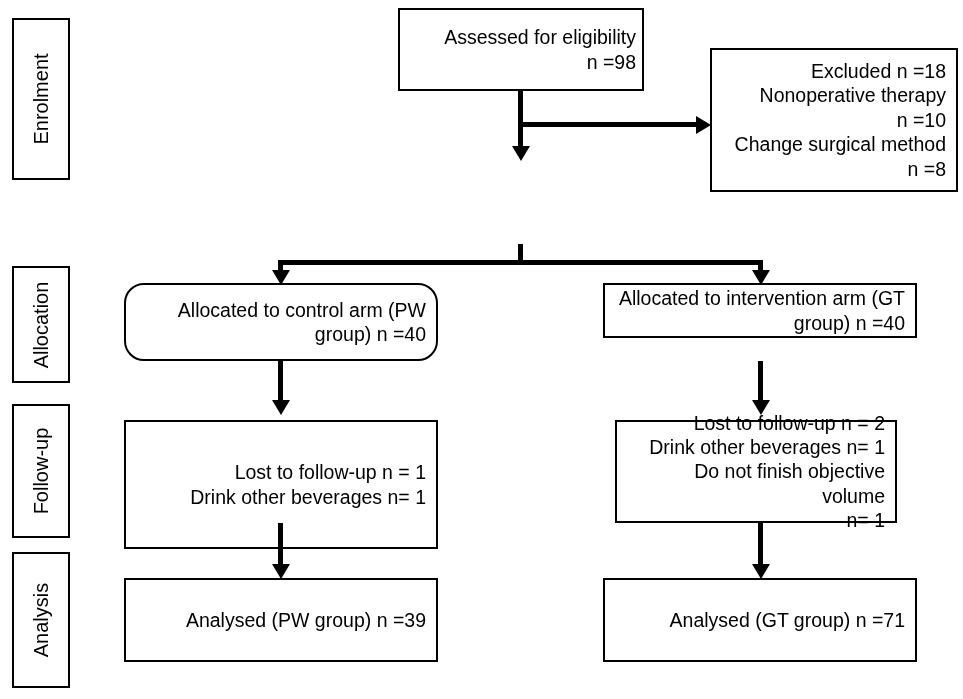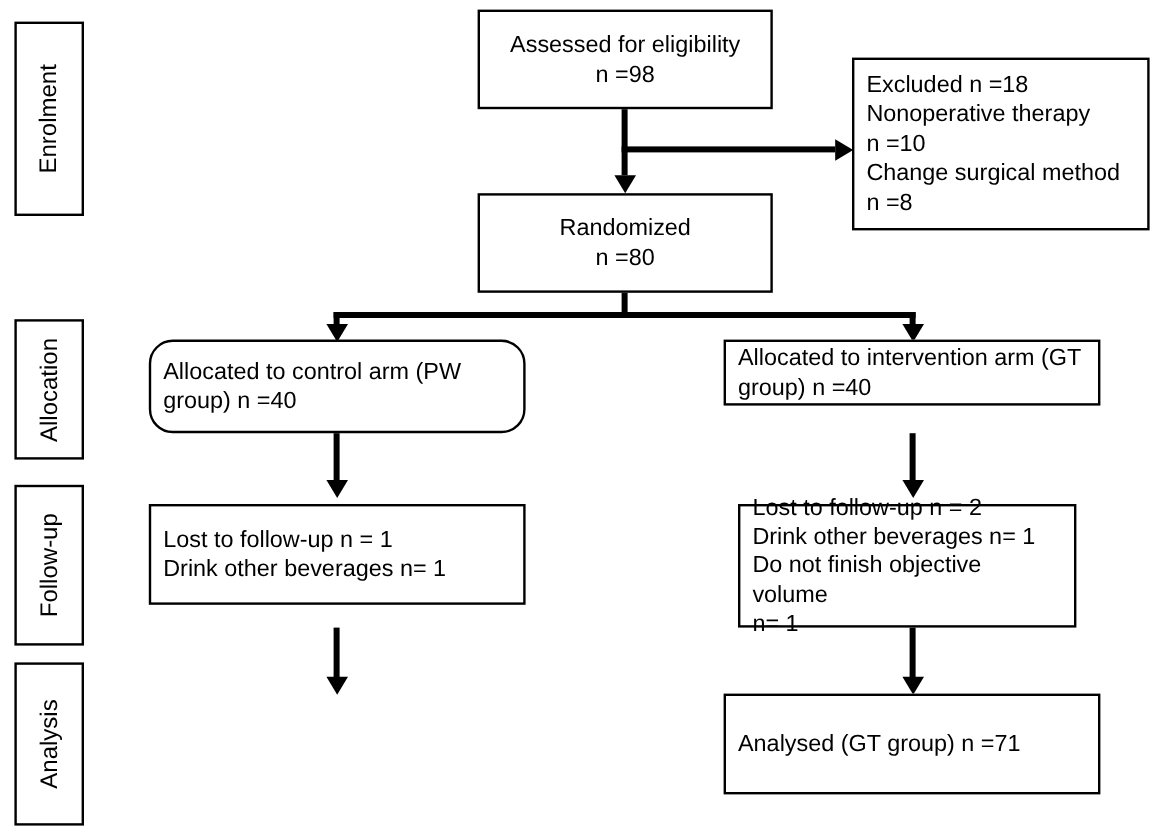--- a/index.html
+++ b/index.html
@@ -47,22 +47,22 @@
     display: flex;
     flex-direction: column;
     justify-content: center;
   }
   .node-text {
     font-size: 19.5px;
     line-height: 1.25;
     white-space: pre-line;
     padding: 0 10px;
   }
-  .node-text.center { text-align: center; padding: 0 6px; }
-  .node-text.left   { text-align: left; }
+  .node-text.center { text-align: right; padding: 0 6px; }
+  .node-text.left   { text-align: right; }
 
   
   .vline {
     position: absolute;
     background: #000000;
   }
   .hline {
     position: absolute;
     background: #000000;
   }
@@ -110,24 +110,20 @@
   </div>
 
   <div class="node" style="left:710px; top:48px; width:248px; height:144px;">
     <div class="node-text left">Excluded n =18
   Nonoperative therapy
     n =10
   Change surgical method
     n =8</div>
   </div>
 
-  <div class="node" style="left:398px; top:161px; width:246px; height:83px;">
-    <div class="node-text center">Randomized
-n =80</div>
-  </div>
 
   <div class="vline" style="left:518px; top:91px; width:5px; height:55px;"></div>
   <div class="arrow-down" style="left:512px; top:146px;"></div>
 
   <div class="hline" style="left:518px; top:122px; width:178px; height:5px;"></div>
   <div class="arrow-right" style="left:696px; top:115.5px;"></div>
 
   <div class="vline" style="left:518px; top:244px; width:5px; height:21px;"></div>
 
   <div class="hline" style="left:278px; top:260px; width:485px; height:5px;"></div>
@@ -147,36 +143,39 @@
     <div class="node-text left">Allocated to intervention arm (GT
      group) n =40</div>
   </div>
 
   <div class="vline" style="left:278px; top:361px; width:5px; height:41px;"></div>
   <div class="arrow-down" style="left:271.5px; top:400px;"></div>
 
   <div class="vline" style="left:758px; top:361px; width:5px; height:41px;"></div>
   <div class="arrow-down" style="left:751.5px; top:400px;"></div>
 
-  <div class="node" style="left:124px; top:420px; width:314px; height:84px;">
+  <div class="node" style="left:124px; top:420px; width:314px; height:129px;">
     <div class="node-text left">Lost to follow-up n = 1
     Drink other beverages n= 1</div>
   </div>
 
   <div class="node" style="left:603px; top:420px; width:282px; height:103px;margin-left:12px;">
     <div class="node-text left">Lost to follow-up n = 2
     Drink other beverages n= 1
     Do not finish objective volume
       n= 1</div>
   </div>
 
   <div class="vline" style="left:278px; top:523px; width:5px; height:43px;"></div>
   <div class="arrow-down" style="left:271.5px; top:564px;"></div>
 
   <div class="vline" style="left:758px; top:523px; width:5px; height:43px;"></div>
   <div class="arrow-down" style="left:751.5px; top:564px;"></div>
 
+  <div class="node" style="left:124px; top:578px; width:314px; height:84px;">
+    <div class="node-text left">Analysed  (PW group) n =39</div>
+  </div>
 
   <div class="node" style="left:603px; top:578px; width:314px; height:84px;">
     <div class="node-text left">Analysed (GT group) n =71</div>
   </div>
 
 </div>
 
 </body></html>

